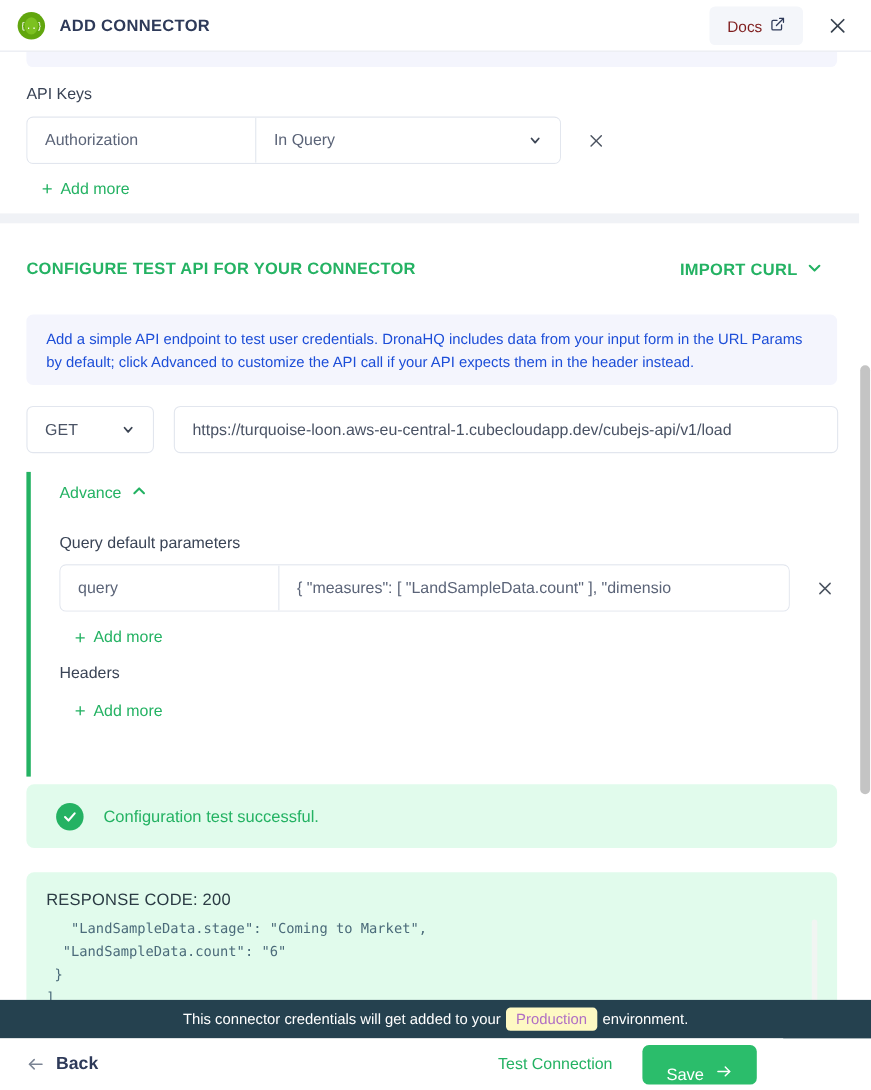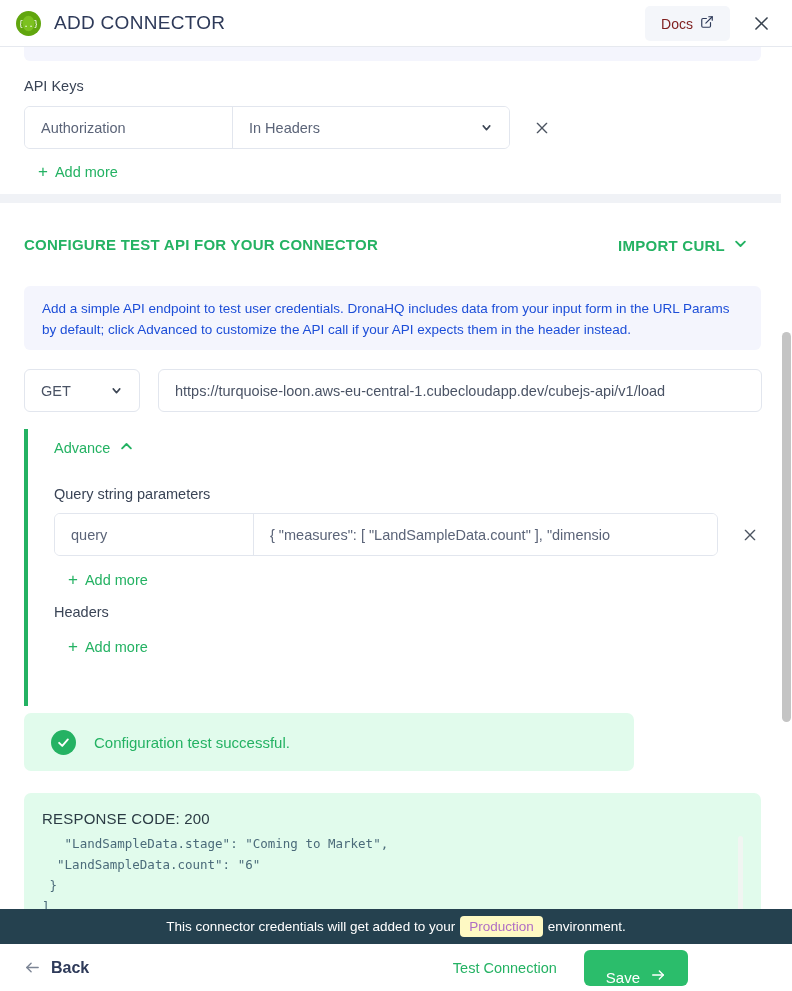--- a/index.html
+++ b/index.html
@@ -39,22 +39,22 @@
     border-radius: 50%;
     background: #61a60e;
     display: flex;
     align-items: center;
     justify-content: center;
     flex: 0 0 auto;
   }
   .brand-logo svg { display:block; }
   .header-title {
     margin-left: 13px;
-    font-size: 19px;
-    font-weight: normal;
+    font-size: 15px;
+    font-weight: bold;
     letter-spacing: 0.3px;
     color: #2e3a59;
   }
   .header-spacer { flex: 1 1 auto; }
   .docs-btn {
     display: flex;
     align-items: flex-end;
     gap: 7px;
     background: #f4f6fa;
     border: none;
@@ -306,21 +306,21 @@
     position: absolute;
     top: 209px;
     left: 40px;
   }
 
   
   .success-banner {
     position: absolute;
     top: 666px;
     left: 24px;
-    width: 610px;
+    width: 737px;
     height: 58px;
     background: #e1fbec;
     border-radius: 7px;
     display: flex;
     align-items: center;
     padding-left: 27px;
   }
   .check-circle {
     width: 25px; height: 25px;
     border-radius: 50%;
@@ -502,21 +502,21 @@
     <div class="cut-info-box">
       
     </div>
 
     <div class="section-label" style="top:31px; left:24px;">API Keys</div>
 
     <div class="apikey-row">
       <div class="field-group">
         <div class="fld key">Authorization</div>
         <div class="fld sel">
-          <span>In Headers</span>
+          <span>In Query</span>
           <span class="chev">
             <svg width="13" height="13" viewBox="0 0 24 24" fill="none" stroke="#3d4655" stroke-width="3" stroke-linecap="round" stroke-linejoin="round">
               <polyline points="6 9 12 16 18 9"></polyline>
             </svg>
           </span>
         </div>
       </div>
       <span class="row-x">
         <svg width="16" height="16" viewBox="0 0 24 24" fill="none" stroke="#4c5461" stroke-width="2" stroke-linecap="round">
           <line x1="5" y1="5" x2="19" y2="19"></line>
@@ -561,21 +561,21 @@
     <div class="advance-panel">
       <div class="advance-head">
         <span>Advance</span>
         <span>
           <svg width="15" height="15" viewBox="0 0 24 24" fill="none" stroke="#24b263" stroke-width="3" stroke-linecap="round" stroke-linejoin="round">
             <polyline points="5 15 12 8 19 15"></polyline>
           </svg>
         </span>
       </div>
 
-      <div class="qsp-label">Query string parameters</div>
+      <div class="qsp-label">Query default parameters</div>
 
       <div class="qsp-row">
         <div class="field-group">
           <div class="fld qkey">query</div>
           <div class="fld qval">{  "measures": [   "LandSampleData.count"  ],  "dimensio</div>
         </div>
         <span class="row-x">
           <svg width="16" height="16" viewBox="0 0 24 24" fill="none" stroke="#4c5461" stroke-width="2" stroke-linecap="round">
             <line x1="5" y1="5" x2="19" y2="19"></line>
             <line x1="19" y1="5" x2="5" y2="19"></line>

